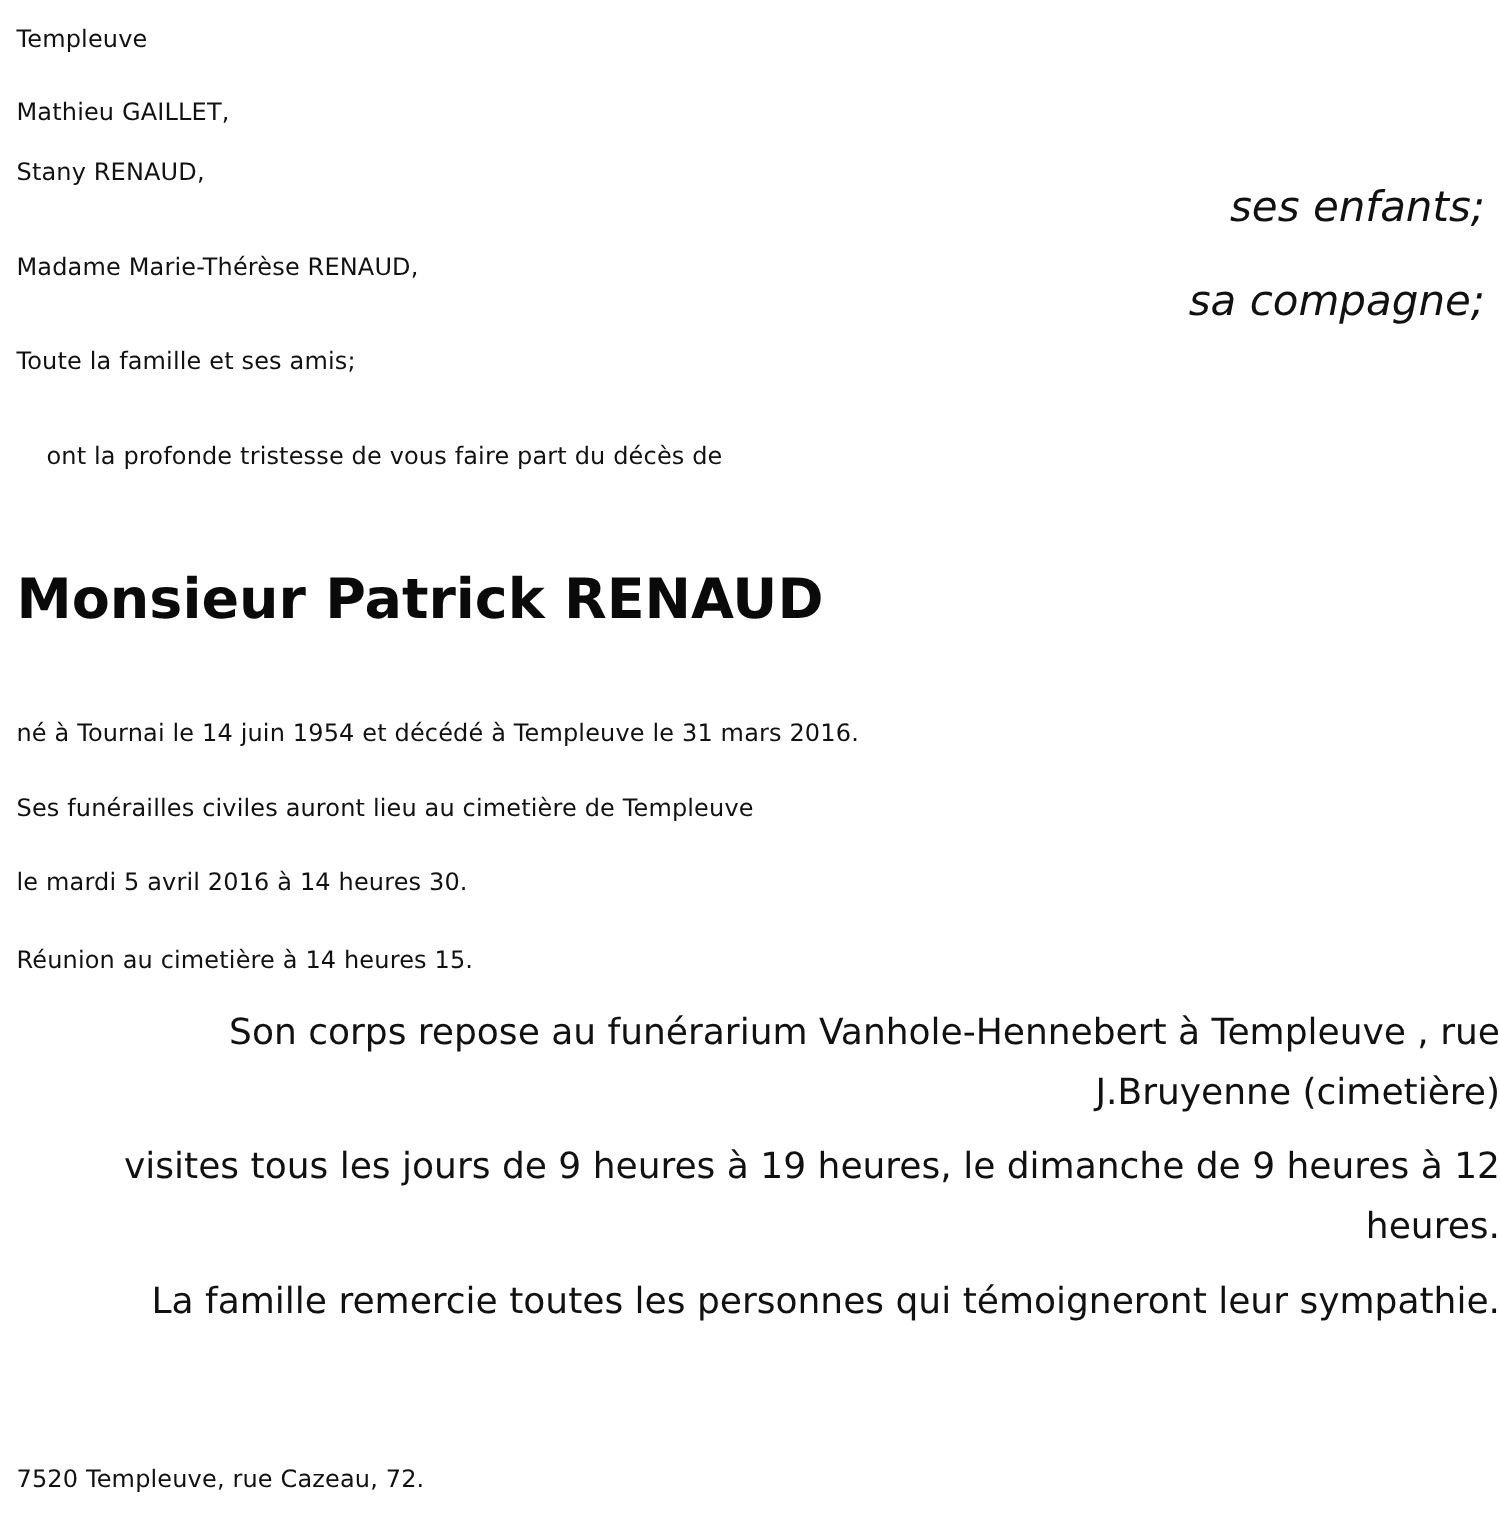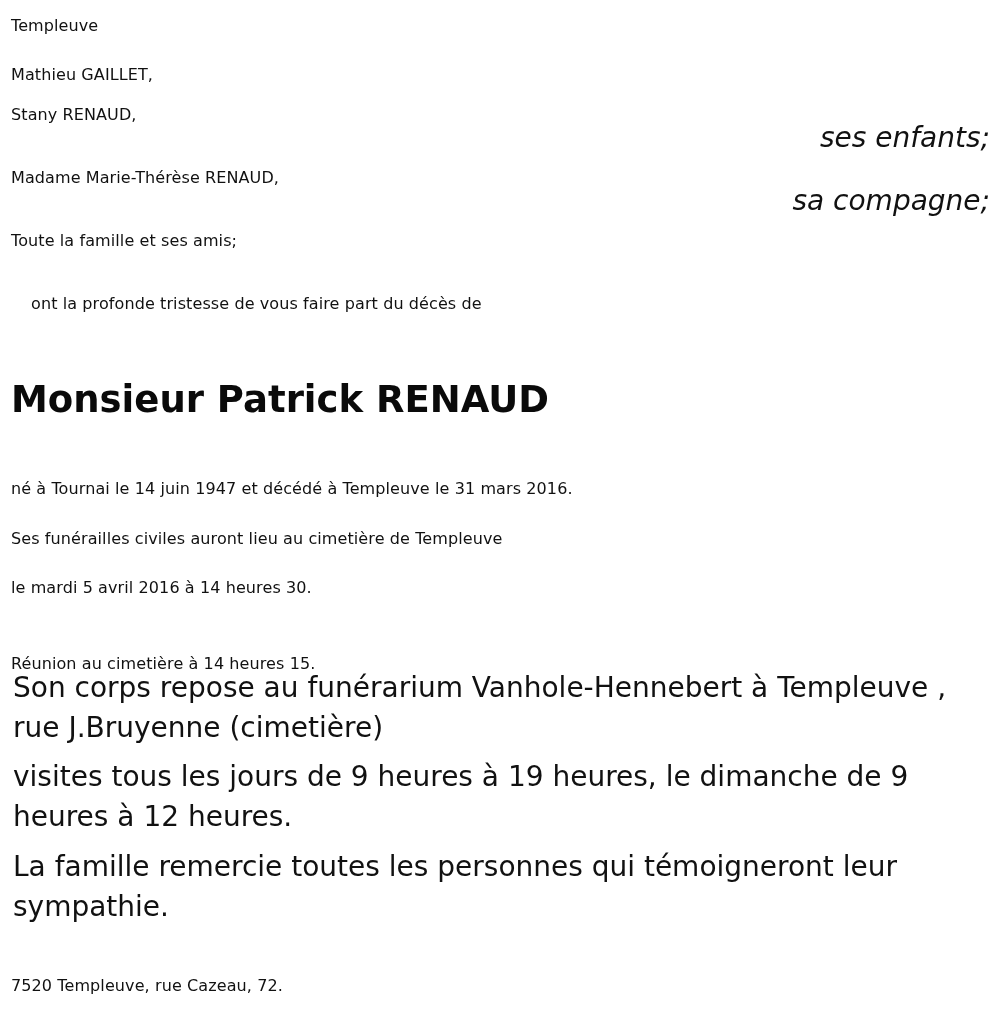--- a/index.html
+++ b/index.html
@@ -35,24 +35,25 @@
       position: absolute;
       left: 11px;
       font-size: 37px;
       font-weight: bold;
       line-height: 46px;
       white-space: nowrap;
       color: #0a0a0a;
     }
     .para {
       position: absolute;
-      left: 13px;
+      left: 25px;
       width: 975px;
-      font-size: 28px;
+      font-size: 24px;
       line-height: 40px;
+      text-align: right;
     }
   </style>
 </head>
 <body>
 
 <div>
 
   <div class="line" style="top:6px;">Templeuve</div>
 
   <div class="line" style="top:55px;">Mathieu GAILLET,</div>
@@ -61,23 +62,23 @@
 
   <div class="line" style="top:158px;">Madame Marie-Thérèse RENAUD,</div>
   <div class="right" style="top:186px;margin-left:36px;">sa compagne;</div>
 
   <div class="line" style="top:221px;">Toute la famille et ses amis;</div>
 
   <div class="line" style="top:284px;margin-left:20px;">ont la profonde tristesse de vous faire part du décès de</div>
 
   <div class="title" style="top:377px;">Monsieur Patrick RENAUD</div>
 
-  <div class="line" style="top:469px;">né à Tournai le 14 juin 1947 et décédé à Templeuve le 31 mars 2016.</div>
+  <div class="line" style="top:469px;">né à Tournai le 14 juin 1954 et décédé à Templeuve le 31 mars 2016.</div>
   <div class="line" style="top:519px;">Ses funérailles civiles auront lieu au cimetière de Templeuve</div>
   <div class="line" style="top:568px;">le mardi 5 avril 2016 à 14 heures 30.</div>
-  <div class="line" style="top:644px;text-align:right;">Réunion au cimetière à 14 heures 15.</div>
+  <div class="line" style="top:620px;text-align:right;">Réunion au cimetière à 14 heures 15.</div>
   <div class="para" style="top:668px;">Son corps repose au funérarium Vanhole-Hennebert à Templeuve , rue J.Bruyenne (cimetière)</div>
   <div class="para" style="top:757px;">visites tous les jours de 9 heures à 19 heures, le dimanche de 9 heures à 12 heures.</div>
   <div class="para" style="top:847px;">La famille remercie toutes les personnes qui témoigneront leur sympathie.</div>
 
   <div class="line" style="top:966px;">7520 Templeuve, rue Cazeau, 72.</div>
 
 </div>
 
 </body></html>

